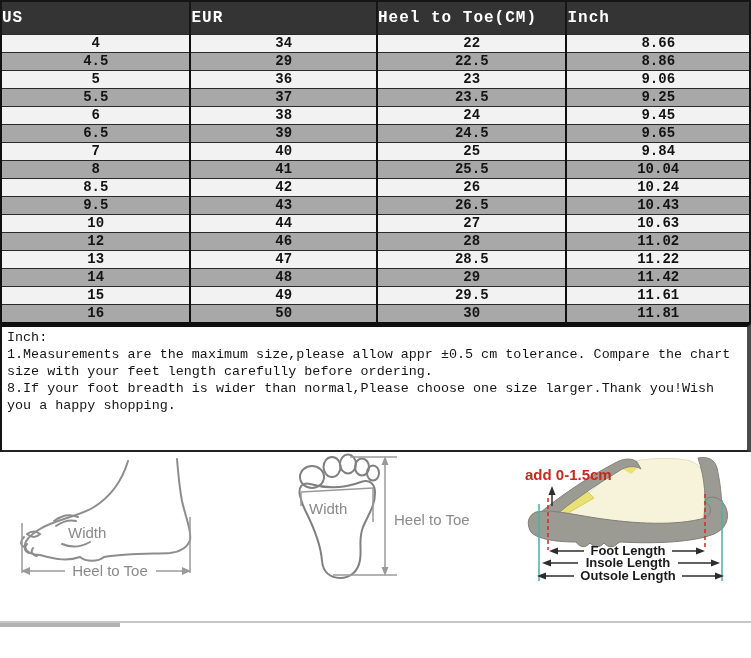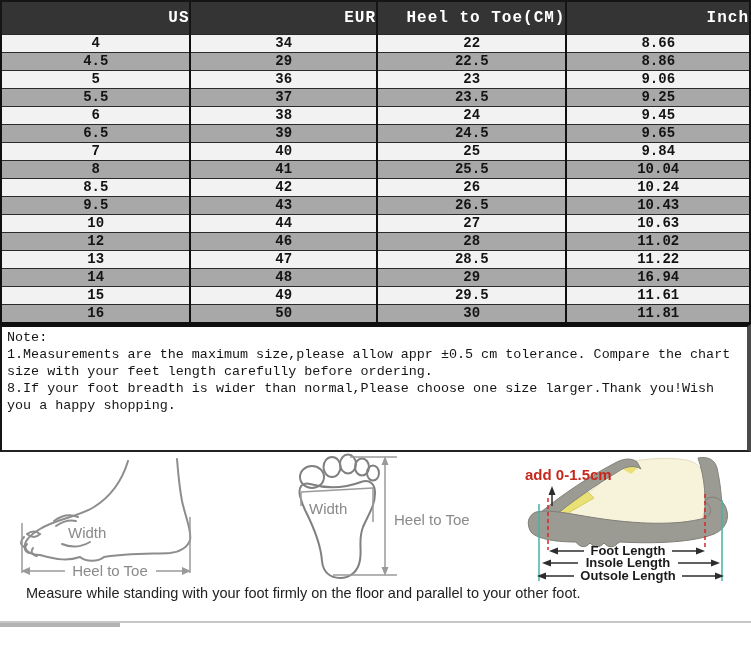--- a/index.html
+++ b/index.html
@@ -8,21 +8,21 @@
     position:relative; width:751px; height:658px; background:#fff;
     font-family:"Liberation Mono","DejaVu Sans Mono",monospace; overflow:hidden;
   }
   
   table.size-table {
     width:751px; border-collapse:collapse; table-layout:fixed;
     border:2px solid #151515; border-bottom:2px solid #0e0e0e;
   }
   table.size-table th {
     height:33px; background:#343434; color:#ffffff;
-    font-size:16px; font-weight:bold; text-align:right;
+    font-size:16px; font-weight:bold; text-align:left;
     border-left:2px solid #151515; letter-spacing:1px;
   }
   table.size-table td {
     height:17px; font-size:14px; font-weight:bold; color:#141414;
     text-align:center; border-left:2px solid #101010; border-top:1px solid #2a2a2a;
     line-height:17px;
   }
   table.size-table tbody tr:nth-child(odd)  td { background:#f2f2f2; }
   table.size-table tbody tr:nth-child(even) td { background:#a8a8a8; }
   
@@ -148,39 +148,39 @@
         <tr>
           <td>13</td>
           <td>47</td>
           <td>28.5</td>
           <td>11.22</td>
         </tr>
         <tr>
           <td>14</td>
           <td>48</td>
           <td>29</td>
-          <td>16.94</td>
+          <td>11.42</td>
         </tr>
         <tr>
           <td>15</td>
           <td>49</td>
           <td>29.5</td>
           <td>11.61</td>
         </tr>
         <tr>
           <td>16</td>
           <td>50</td>
           <td>30</td>
           <td>11.81</td>
         </tr>
       </tbody>
   </table>
 
   <div class="note">
-    <div class="nline">Note:</div>
+    <div class="nline">Inch:</div>
     <div class="nline">1.Measurements are the maximum size,please allow appr ±0.5 cm tolerance. Compare the chart size with your feet length carefully before ordering.</div>
     <div class="nline">8.If your foot breadth is wider than normal,Please choose one size larger.Thank you!Wish you a happy shopping.</div>
   </div>
 
   <div class="measure">
 
     <svg id="svg-sidefoot" width="205" height="130" viewBox="0 0 205 130">
       <g>
         <path class="gline" d="M 118,4 C 112,24 100,40 84,50 C 68,60 46,62 30,72 C 20,78 14,84 15,90 C 16,95 22,98 30,98"></path>
         <path class="gline" d="M 30,98 C 48,103 58,104 70,100 C 76,105 88,105 94,100 C 118,96 146,97 160,96 C 170,95 178,90 180,83 C 182,74 176,62 172,44 C 169,28 168,14 167,2"></path>
@@ -257,17 +257,16 @@
         <polygon points="202,109 193,105.5 193,112.5" fill="#2d2d2d"></polygon>
         <text class="blab" x="110" y="113" text-anchor="middle">Insole Length</text>
         <line class="blk" x1="24" y1="122" x2="56" y2="122"></line>
         <line class="blk" x1="164" y1="122" x2="201" y2="122"></line>
         <polygon points="19,122 28,118.5 28,125.5" fill="#2d2d2d"></polygon>
         <polygon points="206,122 197,118.5 197,125.5" fill="#2d2d2d"></polygon>
         <text class="blab" x="110" y="126" text-anchor="middle">Outsole Length</text>
       </g>
     </svg>
 
-    <div class="caption">Measure while standing with your foot firmly on the floor and parallel to your other foot.</div>
     <div class="partial-line"></div>
   </div>
 
 </div>
 
 </body></html>

